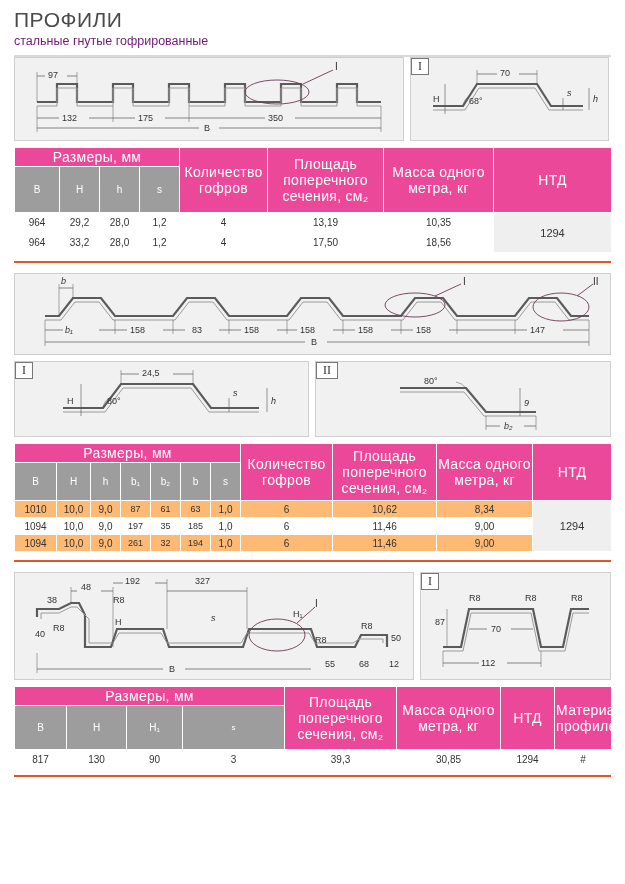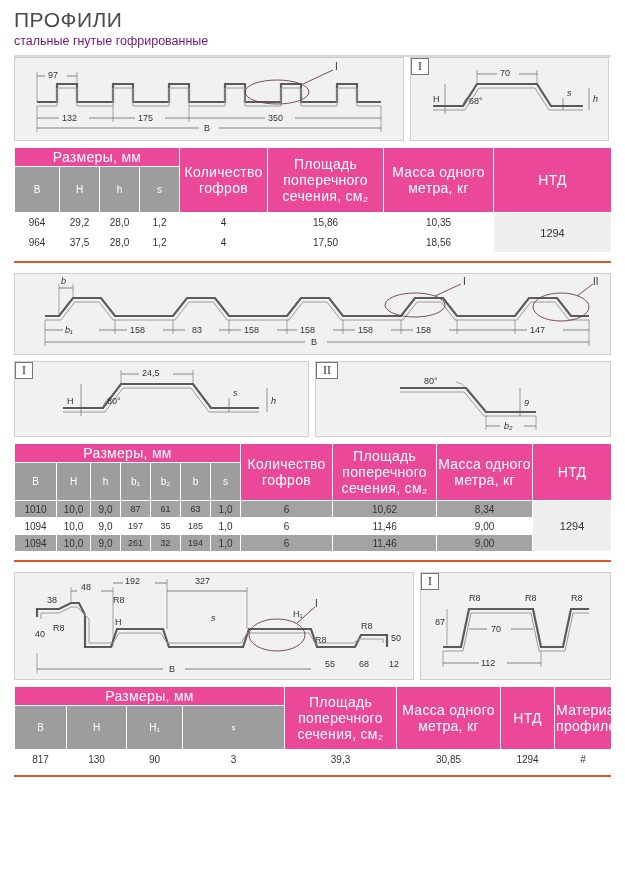--- a/index.html
+++ b/index.html
@@ -77,21 +77,21 @@
   }
   table.t td, table.t th {
     border: 1px solid #ffffff;
     font-weight: normal;
     text-align: center;
     vertical-align: middle;
   }
   .hd1 { background: #ec4899; color:#fff; font-size: 14px; letter-spacing:.3px; }
   .hd2 { background: #9d9d9d; color:#fff; font-size: 10px; }
   .cell { background:#fff; font-size: 10px; color:#333; border-top:1px solid #e5e5e5; border-bottom:1px solid #e5e5e5; border-left:1px solid #fff; border-right:1px solid #fff;}
-  .cell-alt { background:#a3a3a3; }
+  .cell-alt { background:#fdba74; }
   .ntd { background:#efefef; font-size: 11px; color:#333; }
   .thin { font-size:9px; }
   .sub { font-size:8px; }
 
   .sep-last { height:2px; background:#e2552a; margin: 6px 14px 0 14px; }
 </style>
 </head>
 <body>
 
 <div class="page">
@@ -190,27 +190,27 @@
         <td class="hd2">H</td>
         <td class="hd2">h</td>
         <td class="hd2">s</td>
       </tr>
       <tr>
         <td class="cell" style="height:20px">964</td>
         <td class="cell">29,2</td>
         <td class="cell">28,0</td>
         <td class="cell">1,2</td>
         <td class="cell">4</td>
-        <td class="cell">15,86</td>
+        <td class="cell">13,19</td>
         <td class="cell">10,35</td>
         <td class="ntd" rowspan="2">1294</td>
       </tr>
       <tr>
         <td class="cell" style="height:20px">964</td>
-        <td class="cell">37,5</td>
+        <td class="cell">33,2</td>
         <td class="cell">28,0</td>
         <td class="cell">1,2</td>
         <td class="cell">4</td>
         <td class="cell">17,50</td>
         <td class="cell">18,56</td>
       </tr>
     </tbody>
       </table>
   </div>
 

